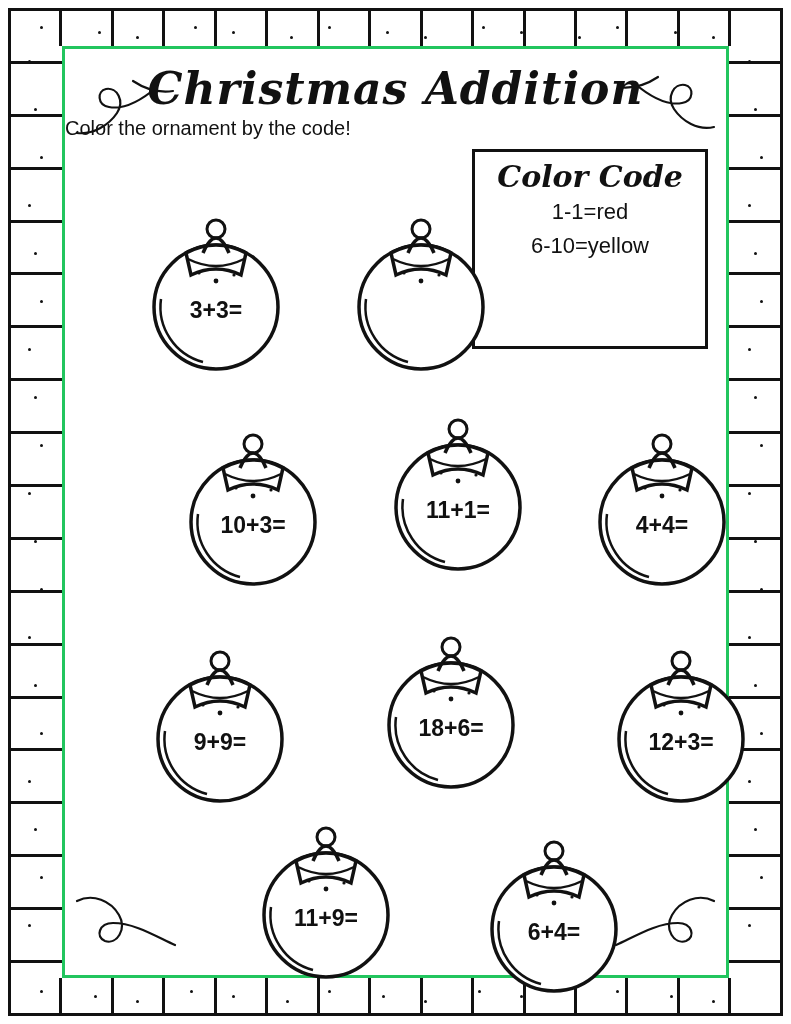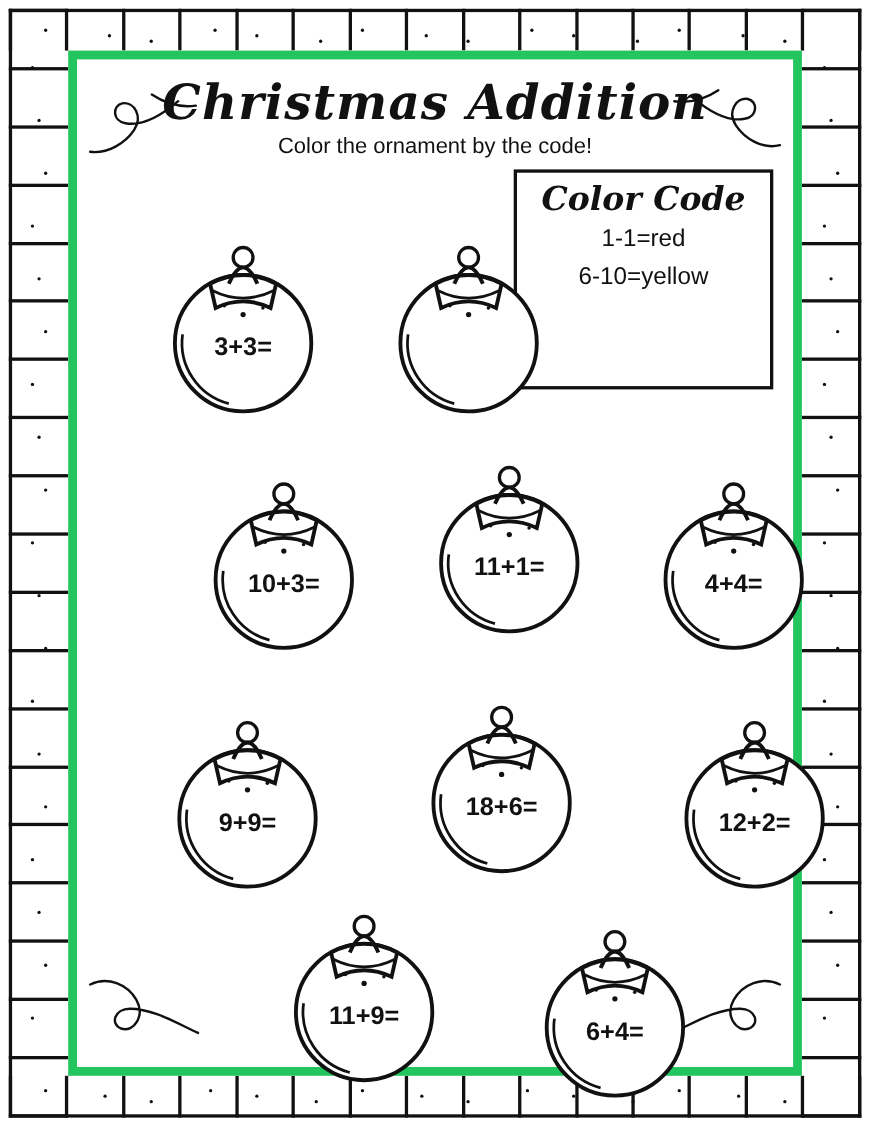--- a/index.html
+++ b/index.html
@@ -31,21 +31,21 @@
     bottom: 8px;
     border: 3px solid #111;
     box-sizing: border-box;
   }
   .frame-inner {
     position: absolute;
     left: 62px;
     top: 46px;
     right: 62px;
     bottom: 46px;
-    border: 8px solid #22c55e;
+    border: 3px solid #22c55e;
     box-sizing: border-box;
     background: #fff;
   }
 
   
   .tick-row {
     position: absolute;
     display: flex;
     justify-content: space-between;
     box-sizing: border-box;
@@ -88,21 +88,21 @@
     font-size: 44px;
     letter-spacing: 1px;
     font-style: italic;
     white-space: nowrap;
   }
   .subtitle {
     position: absolute;
     left: 0;
     right: 0;
     top: 68px;
-    text-align: center;
+    text-align: left;
     font-size: 20px;
     font-family: "Liberation Sans", sans-serif;
   }
 
   
   .swirl { position: absolute; }
 
   
   .color-code {
     position: absolute;
@@ -385,21 +385,21 @@
           <circle cx="75" cy="118" r="62" fill="#fff" stroke="#111" stroke-width="3.5"></circle>
           <path d="M20 110 A 57 57 0 0 0 62 173" fill="none" stroke="#111" stroke-width="2.5"></path>
           <path d="M45 64 q30 -16 60 0 l-5 22 q-25 -12 -50 0 z" fill="#fff" stroke="#111" stroke-width="3.5"></path>
           <path d="M47 70 q28 14 56 0" fill="none" stroke="#111" stroke-width="2.5"></path>
           <path d="M62 64 q13 -30 26 0" fill="none" stroke="#111" stroke-width="3.5"></path>
           <circle cx="75" cy="40" r="9" fill="none" stroke="#111" stroke-width="3"></circle>
           <circle cx="75" cy="92" r="2.4" fill="#111"></circle>
           <circle cx="58" cy="84" r="1.6" fill="#111"></circle>
           <circle cx="93" cy="86" r="1.6" fill="#111"></circle>
         </svg>
-        <div class="orn-label">12+2=</div>
+        <div class="orn-label">12+3=</div>
       </div>
 
       <div class="ornament" style="left:186px; top:748px;">
         <svg viewBox="0 0 150 188">
           <circle cx="75" cy="118" r="62" fill="#fff" stroke="#111" stroke-width="3.5"></circle>
           <path d="M20 110 A 57 57 0 0 0 62 173" fill="none" stroke="#111" stroke-width="2.5"></path>
           <path d="M45 64 q30 -16 60 0 l-5 22 q-25 -12 -50 0 z" fill="#fff" stroke="#111" stroke-width="3.5"></path>
           <path d="M47 70 q28 14 56 0" fill="none" stroke="#111" stroke-width="2.5"></path>
           <path d="M62 64 q13 -30 26 0" fill="none" stroke="#111" stroke-width="3.5"></path>
           <circle cx="75" cy="40" r="9" fill="none" stroke="#111" stroke-width="3"></circle>

